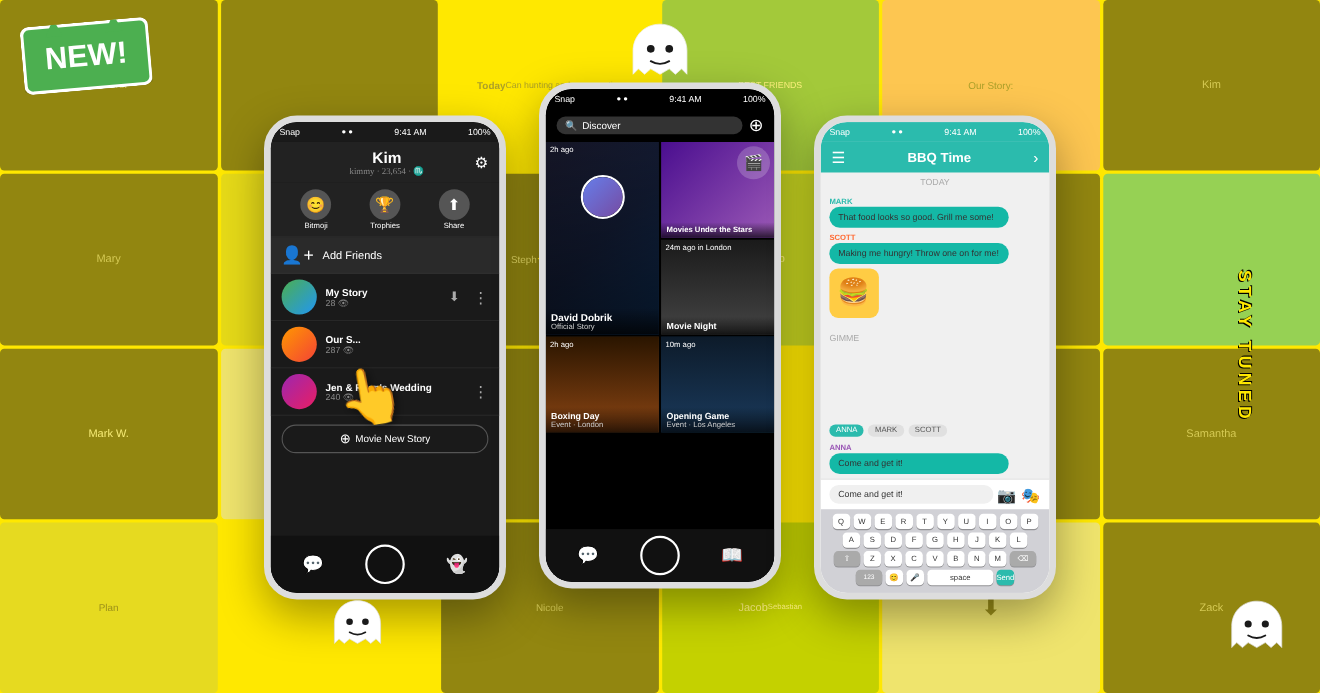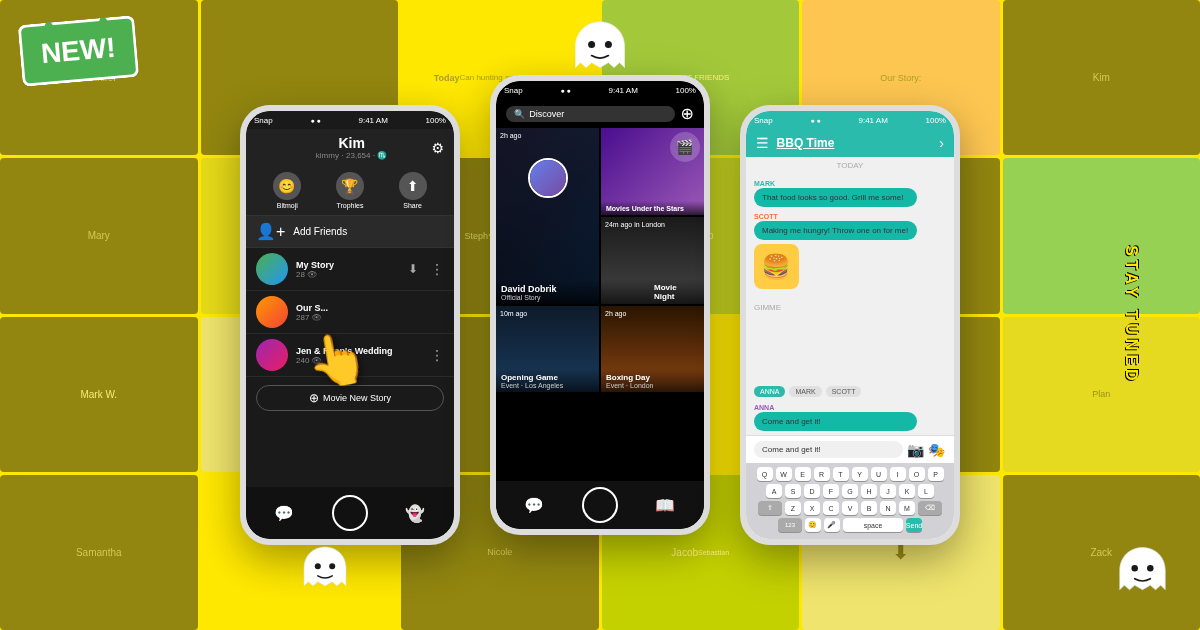--- a/index.html
+++ b/index.html
@@ -129,20 +129,21 @@
       color: #fff;
       font-size: 14px;
       font-weight: bold;
       text-align: center;
       flex: 1;
     }
     .phone1-sub {
       color: #888;
       font-size: 8px;
       text-align: center;
+      font-family: Liberation Serif, serif;
     }
     .phone1-icons-row {
       display: flex;
       justify-content: space-around;
       padding: 6px 10px;
       background: #222;
       flex-shrink: 0;
     }
     .phone1-icon-item {
       display: flex;
@@ -303,22 +304,21 @@
       display: flex;
       align-items: center;
       gap: 8px;
       flex-shrink: 0;
     }
     .chat-title {
       color: #fff;
       font-size: 12px;
       font-weight: bold;
       flex: 1;
-      text-align: left;
-      text-decoration: underline;
+      text-align: center;
     }
     .today-label {
       text-align: center;
       color: #aaa;
       font-size: 8px;
       padding: 4px;
       background: #f0f0f0;
       flex-shrink: 0;
     }
     .chat-messages {
@@ -439,23 +439,23 @@
   <div class="bg-tile dark" style="font-size:9px;color:#ccc;">Steph<br><span style="font-size:7px;color:#888;">⭐ best friends</span></div>
   <div class="bg-tile" style="background:#88bb44; color:#fff; font-size:10px;">Jacob</div>
   <div class="bg-tile dark" style="color:#aaa; font-size:8px;">Wedding</div>
   <div class="bg-tile" style="background:#2BBBAD;"></div>
 
   <div class="bg-tile dark" style="color:#eee; font-size:10px;">Mark W.</div>
   <div class="bg-tile" style="background:#e0e0e0; font-size:9px; color:#333;">STORIES<br><span style="font-size:7px;">My Story</span></div>
   <div class="bg-tile dark"></div>
   <div class="bg-tile yellow" style="font-size:8px;color:#555;"></div>
   <div class="bg-tile dark" style="color:#888; font-size:8px;">Conservation<br>coexist?</div>
+  <div class="bg-tile dark" style="color:#aaa; font-size:10px;">Samantha</div>
+
   <div class="bg-tile" style="background:#cc4; font-size:9px; color:#333;">Plan</div>
-
-  <div class="bg-tile dark" style="color:#aaa; font-size:10px;">Samantha</div>
   <div class="bg-tile yellow" style="font-size:9px;"></div>
   <div class="bg-tile dark" style="color:#aaa; font-size:9px;">Nicole</div>
   <div class="bg-tile" style="background:#88bb00; font-size:10px; color:#fff;">Jacob<br><span style="font-size:7px;">Sebastian</span></div>
   <div class="bg-tile" style="background:#e0e0e0; font-size:9px; color:#333;">
       <span style="font-size:22px;">⬇</span>
     </div>
   <div class="bg-tile dark" style="color:#aaa; font-size:10px;">Zack</div>
 </div>
 
 <div style="position:absolute;inset:0;background:rgba(255,232,0,0.3);z-index:2;"></div>
@@ -596,41 +596,41 @@
           <div style="position:absolute;inset:0;background:linear-gradient(135deg,#4a0e8f,#9b59b6);"></div>
           <div style="position:absolute;top:4px;right:4px;width:30px;height:30px;border-radius:50%;background:rgba(255,255,255,0.2);display:flex;align-items:center;justify-content:center;font-size:14px;">🎬</div>
           <div class="discover-tile-label">
             <div style="font-size:7px;">Movies Under the Stars</div>
           </div>
         </div>
 
         <div class="discover-tile tile-bg4">
           <div style="position:absolute;inset:0;background:linear-gradient(180deg,#1a1a1a,#444);"></div>
           <div class="discover-tile-label">
-            <div style="font-size:8px;font-weight:bold;margin-left:48px;">Movie Night</div>
+            <div style="font-size:8px;font-weight:bold;">Movie Night</div>
           </div>
           <div class="discover-tile-time">24m ago in London</div>
+        </div>
+
+        <div class="discover-tile tile-bg6">
+          <div style="position:absolute;inset:0;background:linear-gradient(180deg,#2a1500,#8b4513);"></div>
+          <div class="discover-tile-label">
+            <div style="font-size:8px;font-weight:bold;">Boxing Day</div>
+            <div class="discover-tile-sub">Event · London</div>
+          </div>
+          <div class="discover-tile-time">2h ago</div>
         </div>
 
         <div class="discover-tile tile-bg5">
           <div style="position:absolute;inset:0;background:linear-gradient(180deg,#0d1b2a,#1a3a5c);"></div>
           <div class="discover-tile-label">
             <div style="font-size:8px;font-weight:bold;">Opening Game</div>
             <div class="discover-tile-sub">Event · Los Angeles</div>
           </div>
           <div class="discover-tile-time">10m ago</div>
-        </div>
-
-        <div class="discover-tile tile-bg6">
-          <div style="position:absolute;inset:0;background:linear-gradient(180deg,#2a1500,#8b4513);"></div>
-          <div class="discover-tile-label">
-            <div style="font-size:8px;font-weight:bold;">Boxing Day</div>
-            <div class="discover-tile-sub">Event · London</div>
-          </div>
-          <div class="discover-tile-time">2h ago</div>
         </div>
       </div>
 
       <div class="phone2-bottom-bar">
         <span style="color:#aaa; font-size:16px;">💬</span>
         <div class="camera-btn"></div>
         <span style="color:#aaa; font-size:16px;">📖</span>
       </div>
     </div>
   </div>

